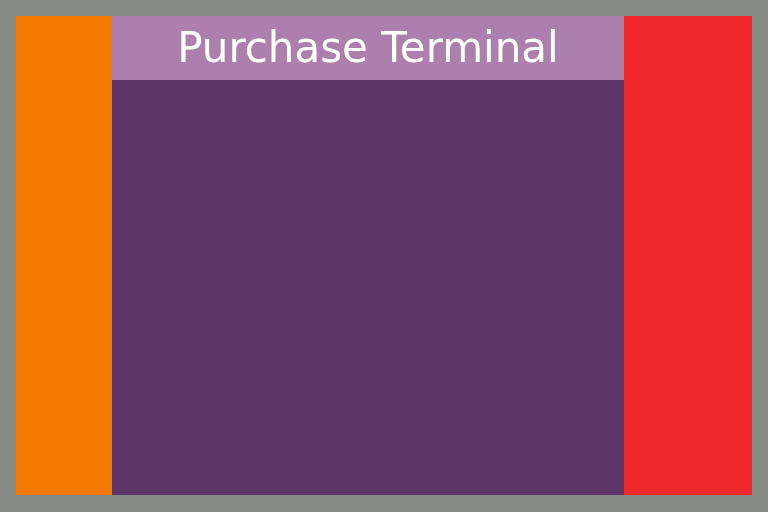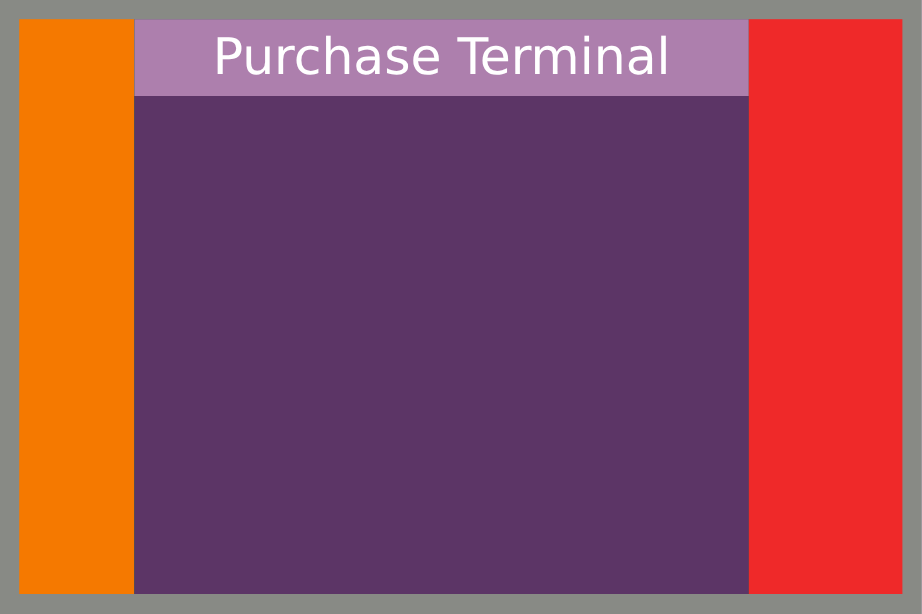--- a/index.html
+++ b/index.html
@@ -32,21 +32,21 @@
     background: #f57900;
   }
 
   
   #terminal-window {
     position: absolute;
     left: 112px;
     top: 16px;
     width: 512px;
     height: 479px;
-    background: #14532d;
+    background: #be185d;
     display: flex;
     flex-direction: column;
   }
 
   #terminal-titlebar {
     flex: 0 0 64px;
     height: 64px;
     background: #ad7fad;
     display: flex;
     align-items: center;

